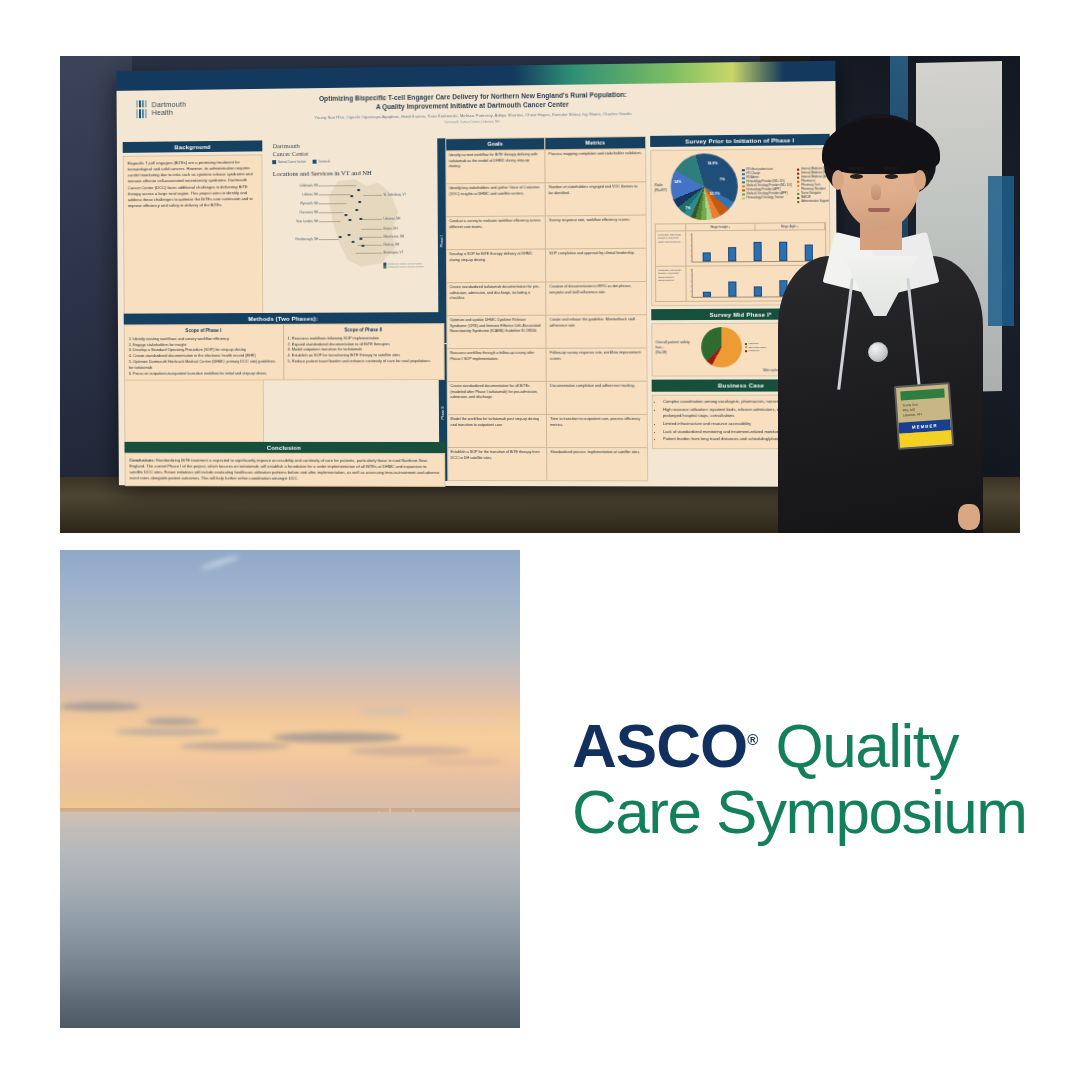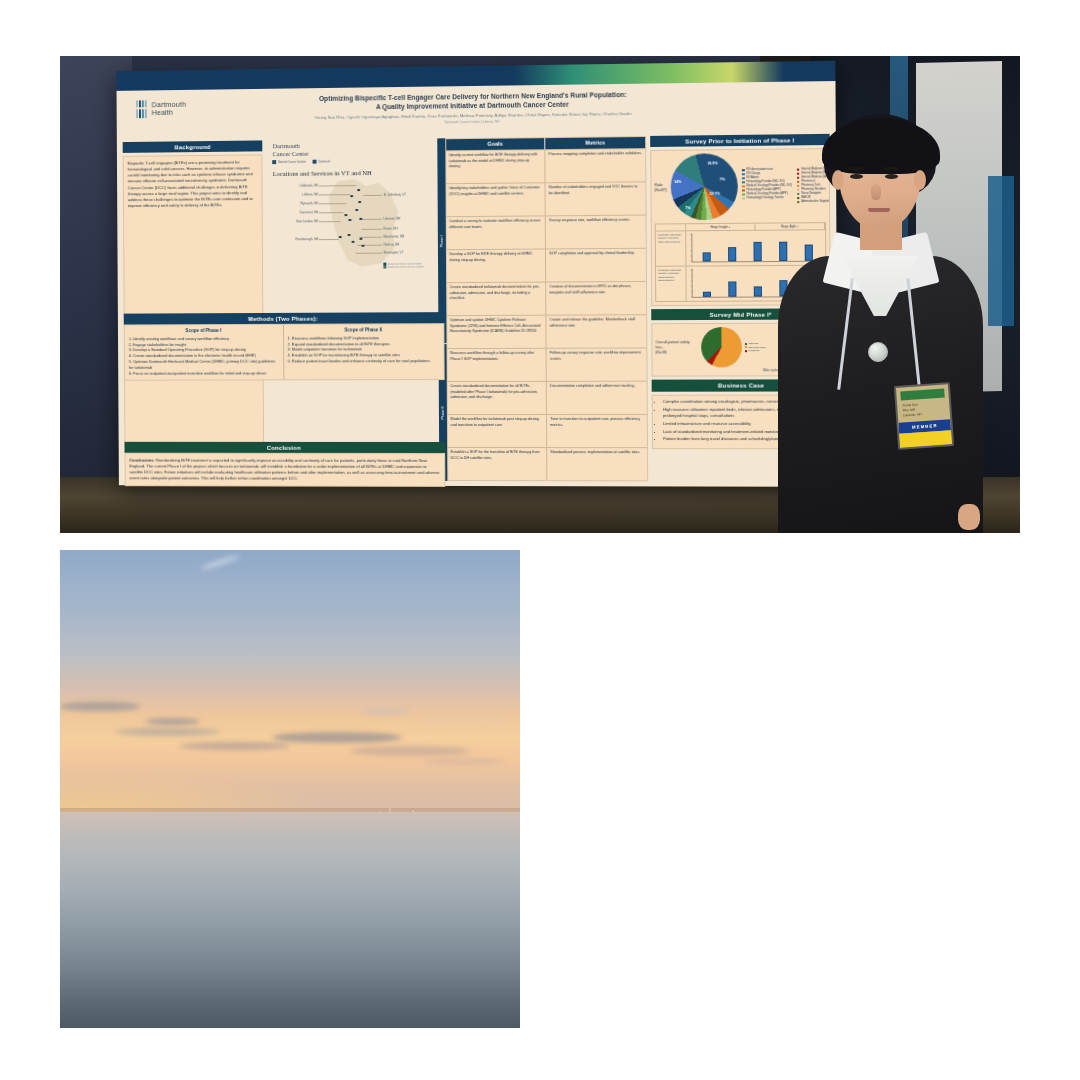--- a/index.html
+++ b/index.html
@@ -769,14 +769,20 @@
         <b style="left:118px;height:9px"></b>
         <b style="left:126px;height:5px"></b>
       <b style="left:134px;height:7px"></b>
         <b style="left:142px;height:5px"></b>
         <b style="left:150px;height:6px"></b>
       <b style="left:158px;height:4px"></b>
     </div>
     <div class="water"></div>
   </div>
 
+  <div id="asco-logo">
+    <div class="asco-line asco-l1">
+      <span class="asco-word">ASCO</span><span class="asco-reg">®</span>&nbsp;<span class="asco-green">Quality</span>
+    </div>
+    <div class="asco-line asco-l2 asco-green">Care Symposium</div>
+  </div>
 
 </div>
 
 </body></html>

